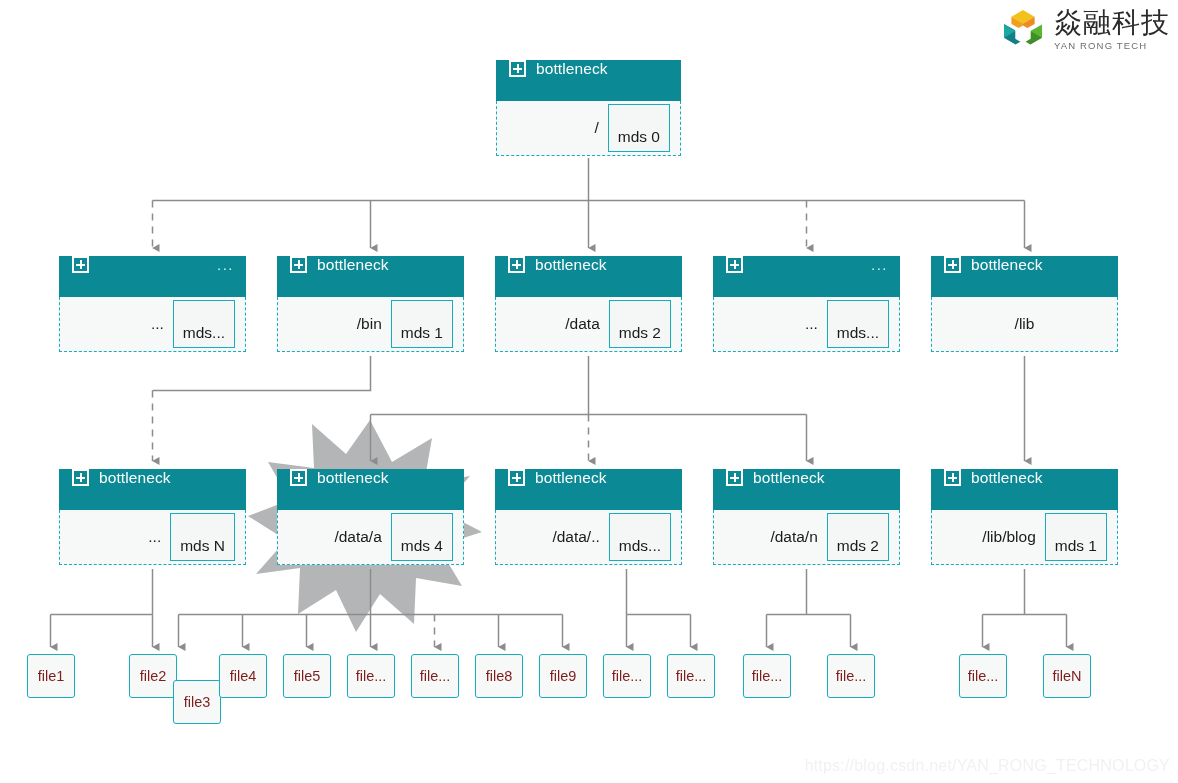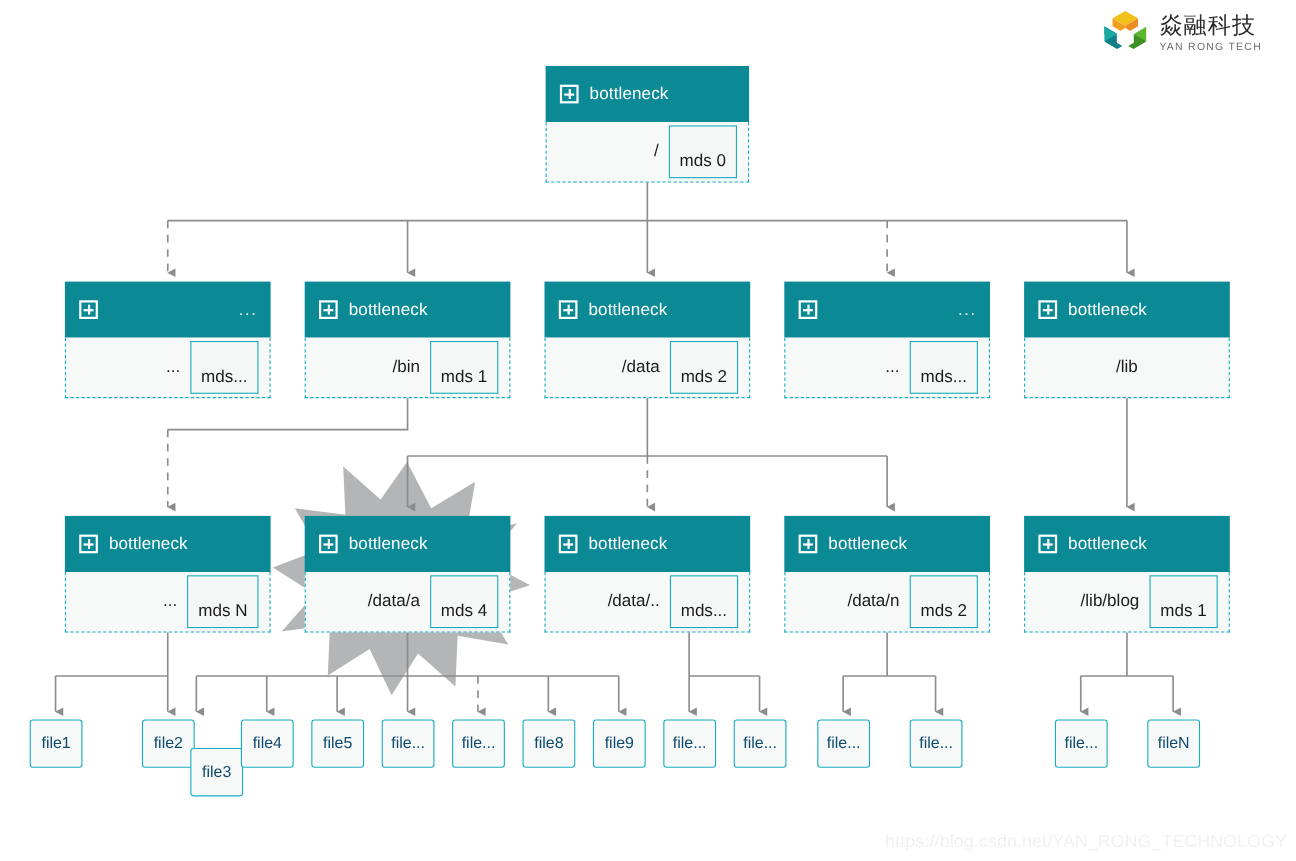--- a/index.html
+++ b/index.html
@@ -35,24 +35,24 @@
     pointer-events: none;
   }
 
   
   .node {
     position: absolute;
     box-sizing: border-box;
   }
   .node-head {
     position: relative;
-    height: 51px;
+    height: 41px;
     background: #0b8a95;
     display: flex;
-    align-items: center;
+    align-items: flex-start;
     padding: 0 12px 0 13px;
     box-sizing: border-box;
   }
   .plus-icon {
     width: 17px;
     height: 17px;
     border: 2px solid #ffffff;
     box-sizing: border-box;
     position: relative;
     flex: 0 0 auto;
@@ -123,41 +123,41 @@
     box-sizing: border-box;
     width: 48px;
     height: 44px;
     background: #f7f8f8;
     border: 1.8px solid #16aebe;
     border-radius: 3px;
     display: flex;
     align-items: center;
     justify-content: center;
     font-size: 14.5px;
-    color: #0c4a6e;
+    color: #7f1d1d;
     white-space: nowrap;
   }
 
   
   #logo {
     position: absolute;
     left: 1000px;
     top: 8px;
     display: flex;
     align-items: center;
   }
   #logo-mark { flex: 0 0 auto; }
   #logo-text {
     margin-left: 8px;
     display: flex;
     flex-direction: column;
     justify-content: center;
   }
   .logo-cn {
-    font-size: 21px;
+    font-size: 28px;
     color: #2b2b2b;
     letter-spacing: 1px;
     line-height: 1.08;
     font-family: "DejaVu Sans", sans-serif;
     white-space: nowrap;
   }
   .logo-en {
     font-size: 9.5px;
     color: #6d6d6d;
     letter-spacing: 1.15px;

